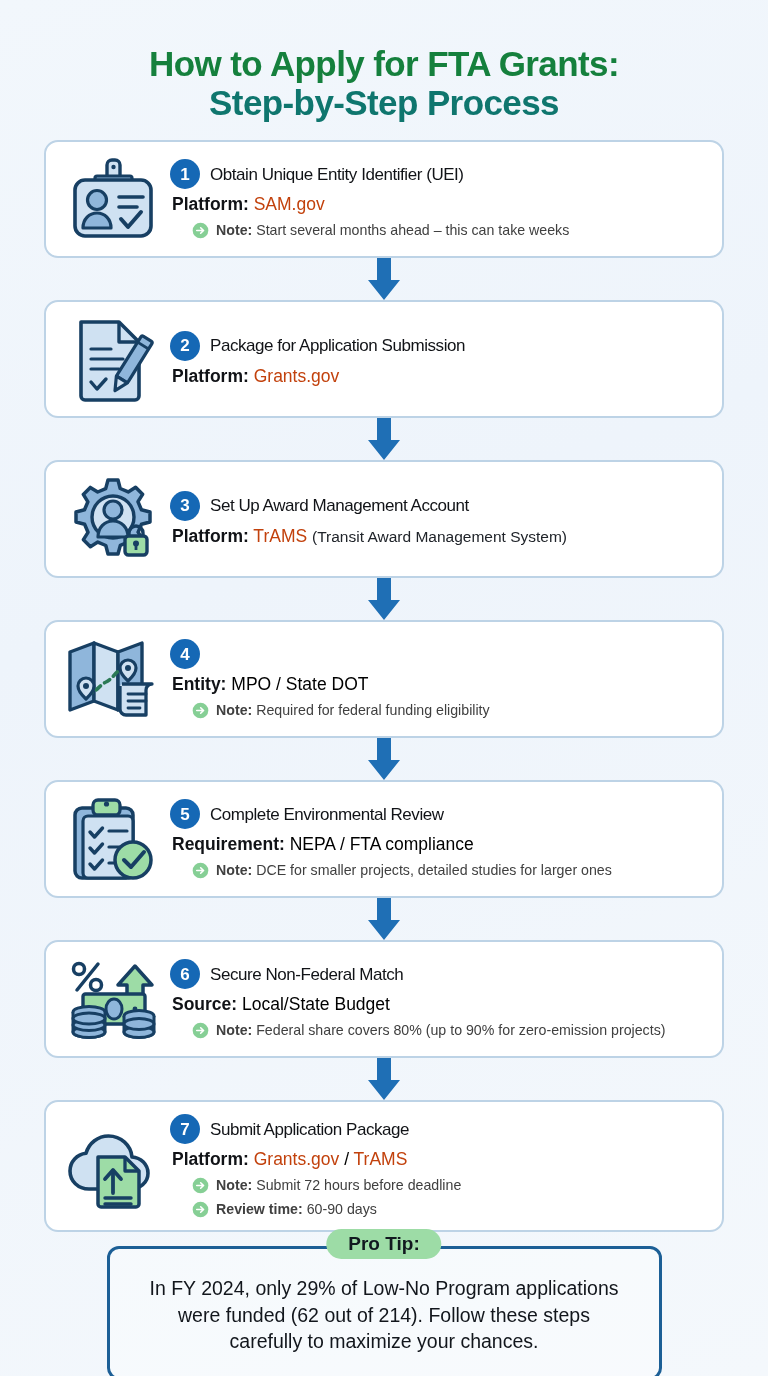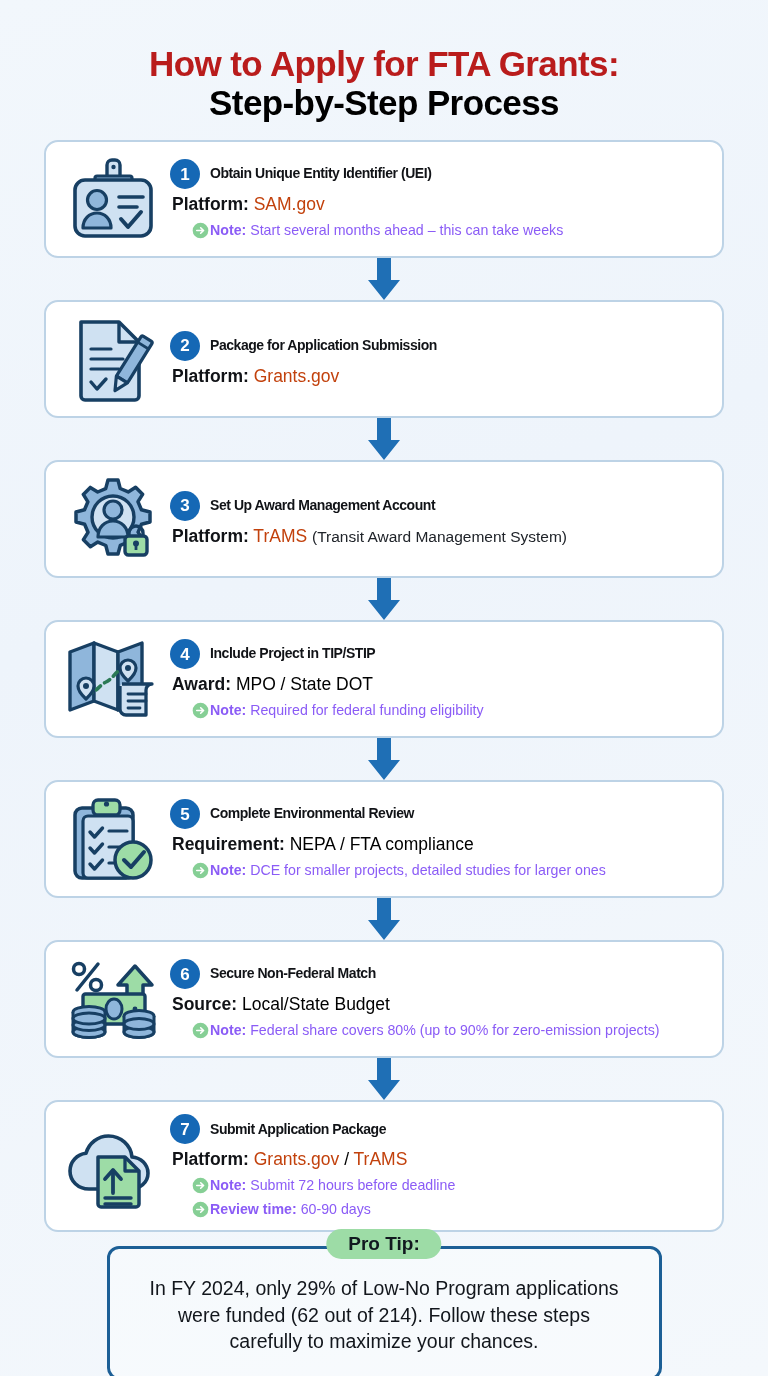--- a/index.html
+++ b/index.html
@@ -19,28 +19,28 @@
 
   
   .title-block {
     padding: 44px 30px 18px;
     text-align: center;
   }
   .title-line1 {
     font-size: 35px;
     font-weight: bold;
     letter-spacing: -0.6px;
-    color: #b91c1c;
+    color: #15803d;
     line-height: 1.12;
   }
   .title-line2 {
     font-size: 35px;
     font-weight: bold;
     letter-spacing: -0.6px;
-    color: #000000;
+    color: #0f766e;
     line-height: 1.12;
   }
 
   
   .flow {
     width: 680px;
     margin: 0 auto;
     position: relative;
   }
 
@@ -81,48 +81,48 @@
     color: #fff;
     font-size: 17px;
     font-weight: bold;
     display: flex;
     align-items: center;
     justify-content: center;
     line-height: 1;
   }
 
   .step-title {
-    font-size: 14px;
-    font-weight: bold;
+    font-size: 17px;
+    font-weight: normal;
     color: #111317;
     letter-spacing: -0.45px;
     line-height: 1.12;
   }
 
   .meta {
     font-size: 17.5px;
     line-height: 1.32;
     margin-top: 4px;
     padding-left: 2px;
     color: #15181d;
   }
   .meta .lab { font-weight: bold; color: #111317; }
   .meta .link { color: #c2410c; }
   .meta .sep  { color: #000000; }
   .meta .paren { font-size: 15.5px; color: #20242a; }
 
   .note-row {
     display: flex;
     align-items: flex-start;
-    gap: 1px;
+    gap: 7px;
     margin-top: 5px;
     padding-left: 22px;
     font-size: 14.2px;
     line-height: 1.3;
-    color: #8b5cf6;
+    color: #404040;
   }
   .note-row .nlab { font-weight: bold; }
   .note-dot {
     width: 17px; height: 17px; min-width: 17px;
     margin-top: 1px;
   }
 
   
   .connector {
     height: 42px;
@@ -276,23 +276,22 @@
     <circle cx="64" cy="32" r="3" fill="#173f63"></circle>
     <path d="M58 48h30a6 6 0 0 0-6 6v25H62a6 6 0 0 1-6-6V50" fill="#cfe1f2" stroke="#173f63" stroke-width="3.3" stroke-linejoin="round"></path>
     <line x1="64" y1="58" x2="82" y2="58" stroke="#173f63" stroke-width="2.8" stroke-linecap="round"></line>
     <line x1="64" y1="65" x2="82" y2="65" stroke="#173f63" stroke-width="2.8" stroke-linecap="round"></line>
     <line x1="64" y1="72" x2="76" y2="72" stroke="#173f63" stroke-width="2.8" stroke-linecap="round"></line>
   </svg>
       </div>
       <div class="step-body">
         <div class="step-head">
           <span class="badge">4</span>
-          <span class="step-title">Include Project in TIP/STIP</span>
-        </div>
-        <div class="meta"><span class="lab">Award:</span> <span class="sep">MPO / State DOT</span></div>
+        </div>
+        <div class="meta"><span class="lab">Entity:</span> <span class="sep">MPO / State DOT</span></div>
         <div class="note-row">
           <span class="note-dot"><svg viewBox="0 0 20 20" width="17" height="17">
   <circle cx="10" cy="10" r="9.2" fill="#86cf95"></circle>
   <path d="M5.6 10h7.6M10.2 6.8L13.6 10l-3.4 3.2" fill="none" stroke="#fff" stroke-width="1.9" stroke-linecap="round" stroke-linejoin="round"></path>
 </svg></span>
           <span><span class="nlab">Note:</span> Required for federal funding eligibility</span>
         </div>
       </div>
     </div>
     <div class="connector">

